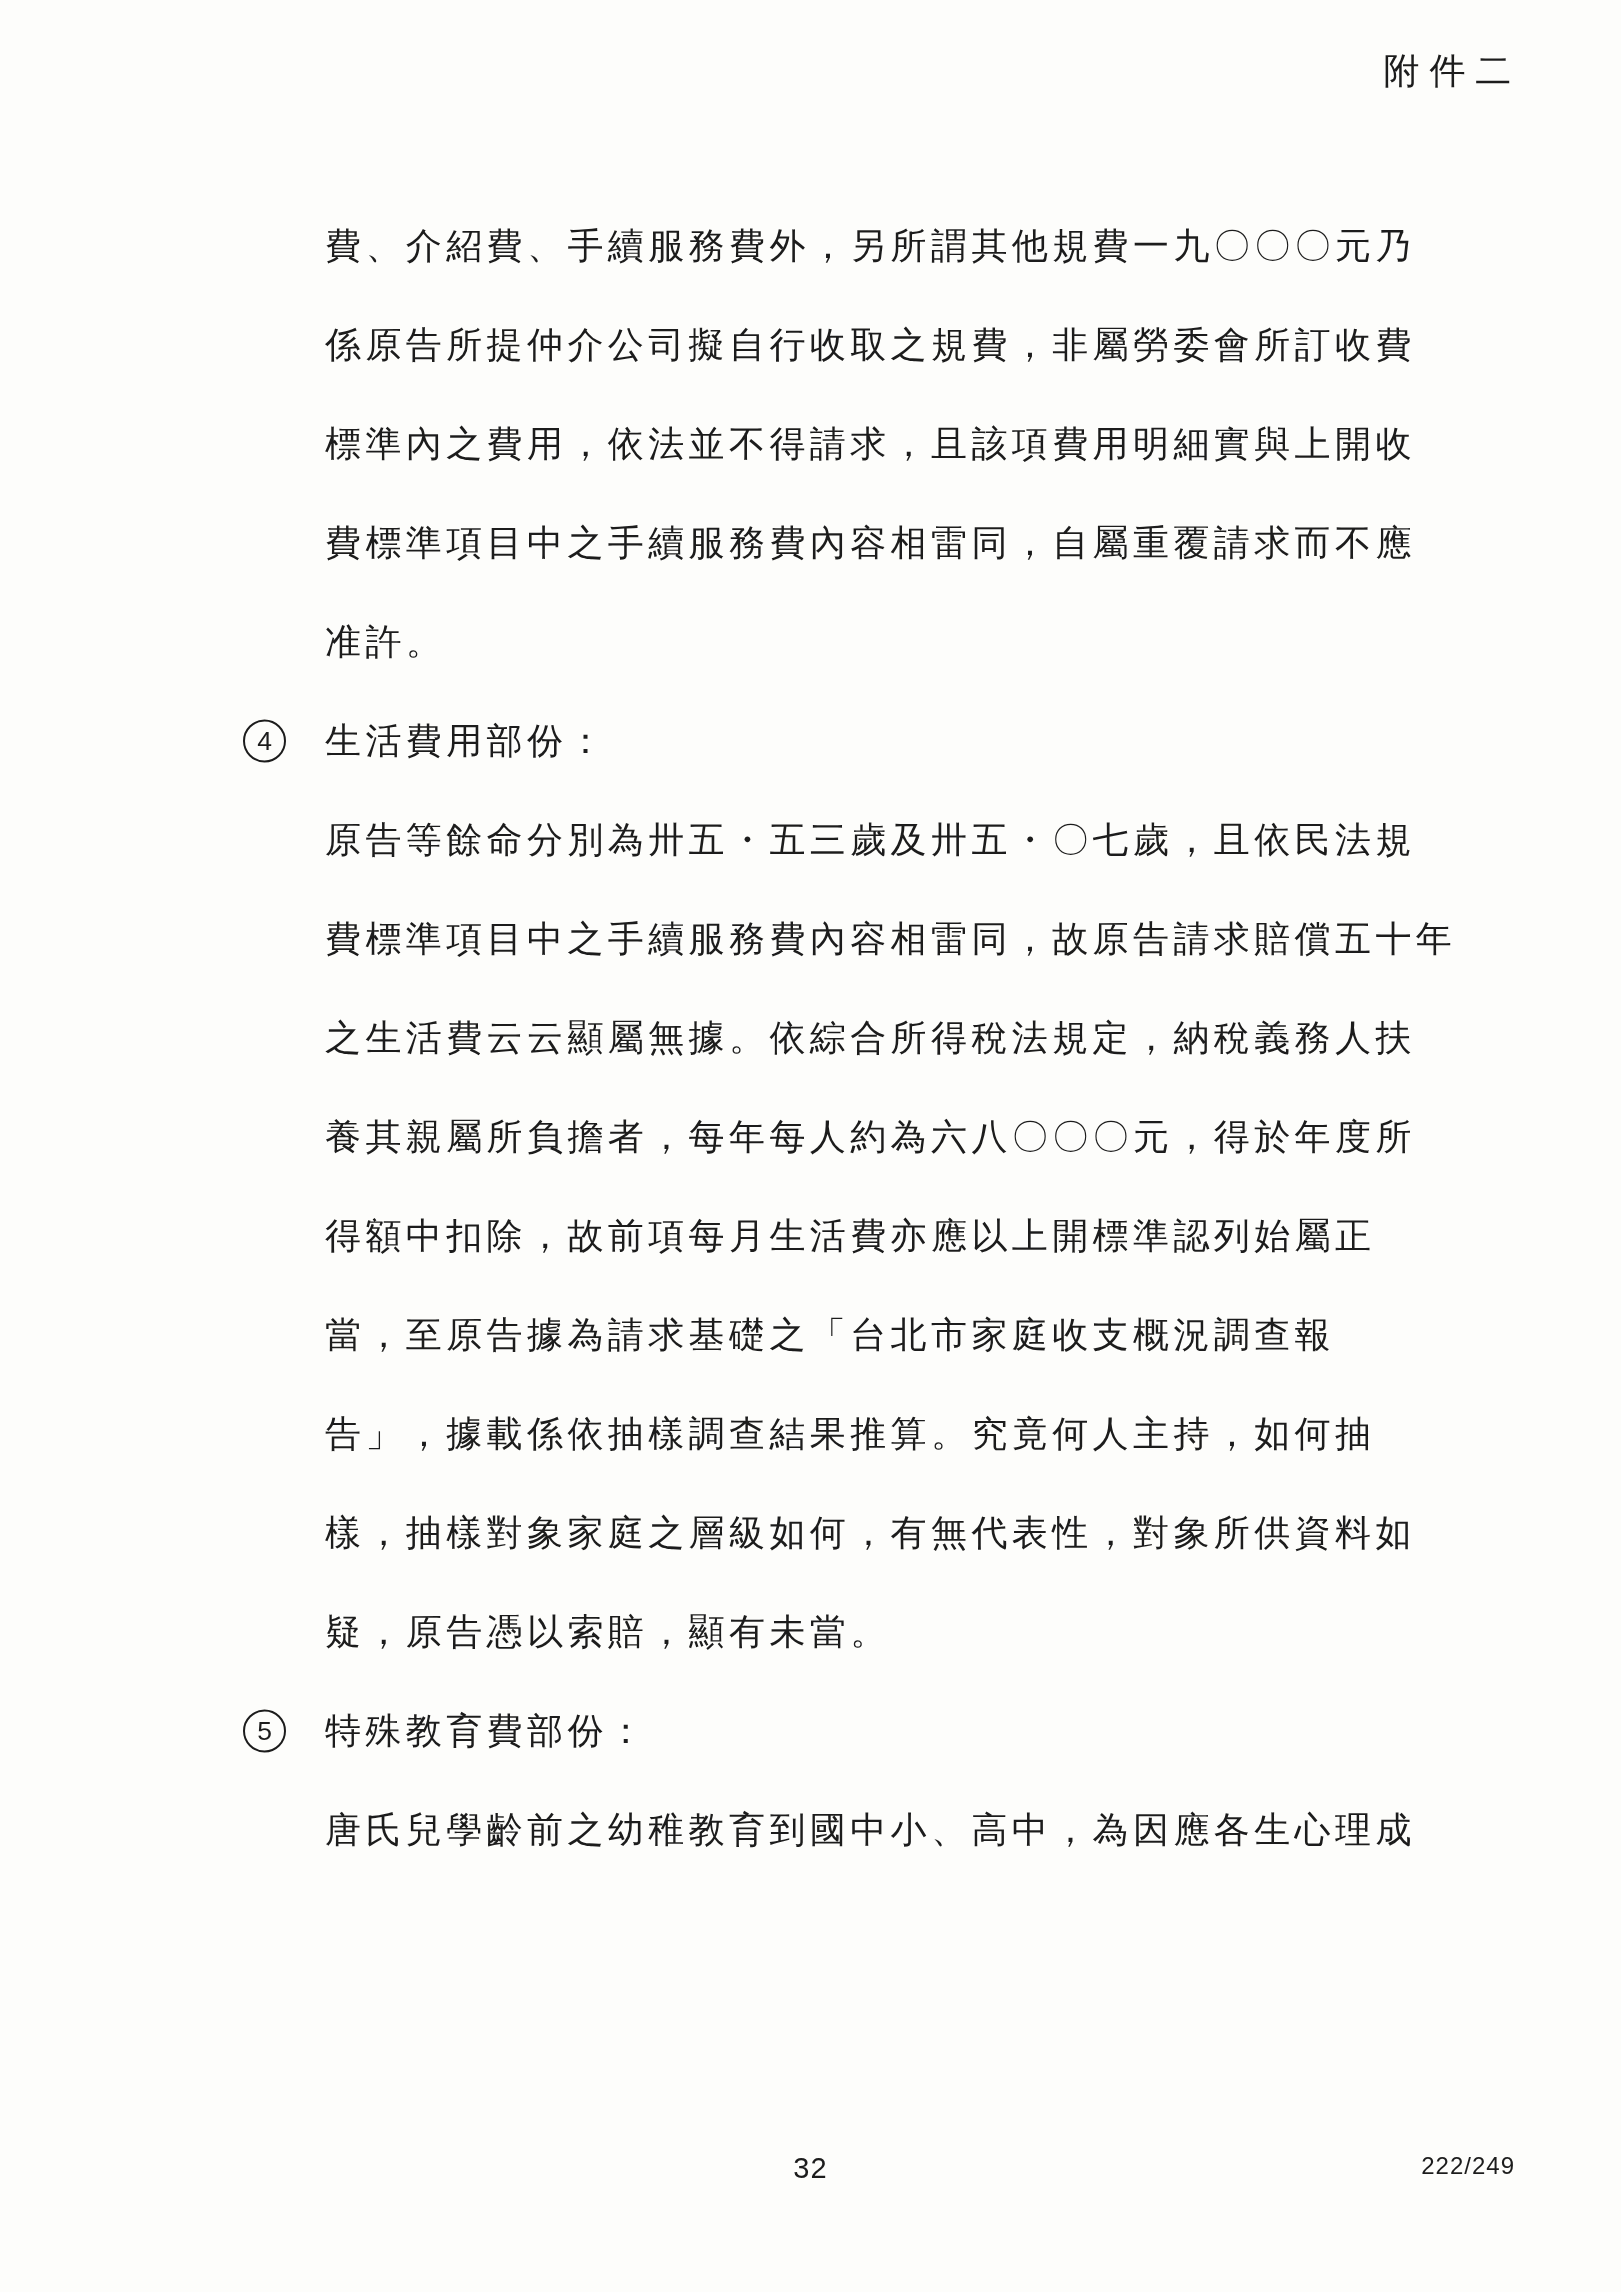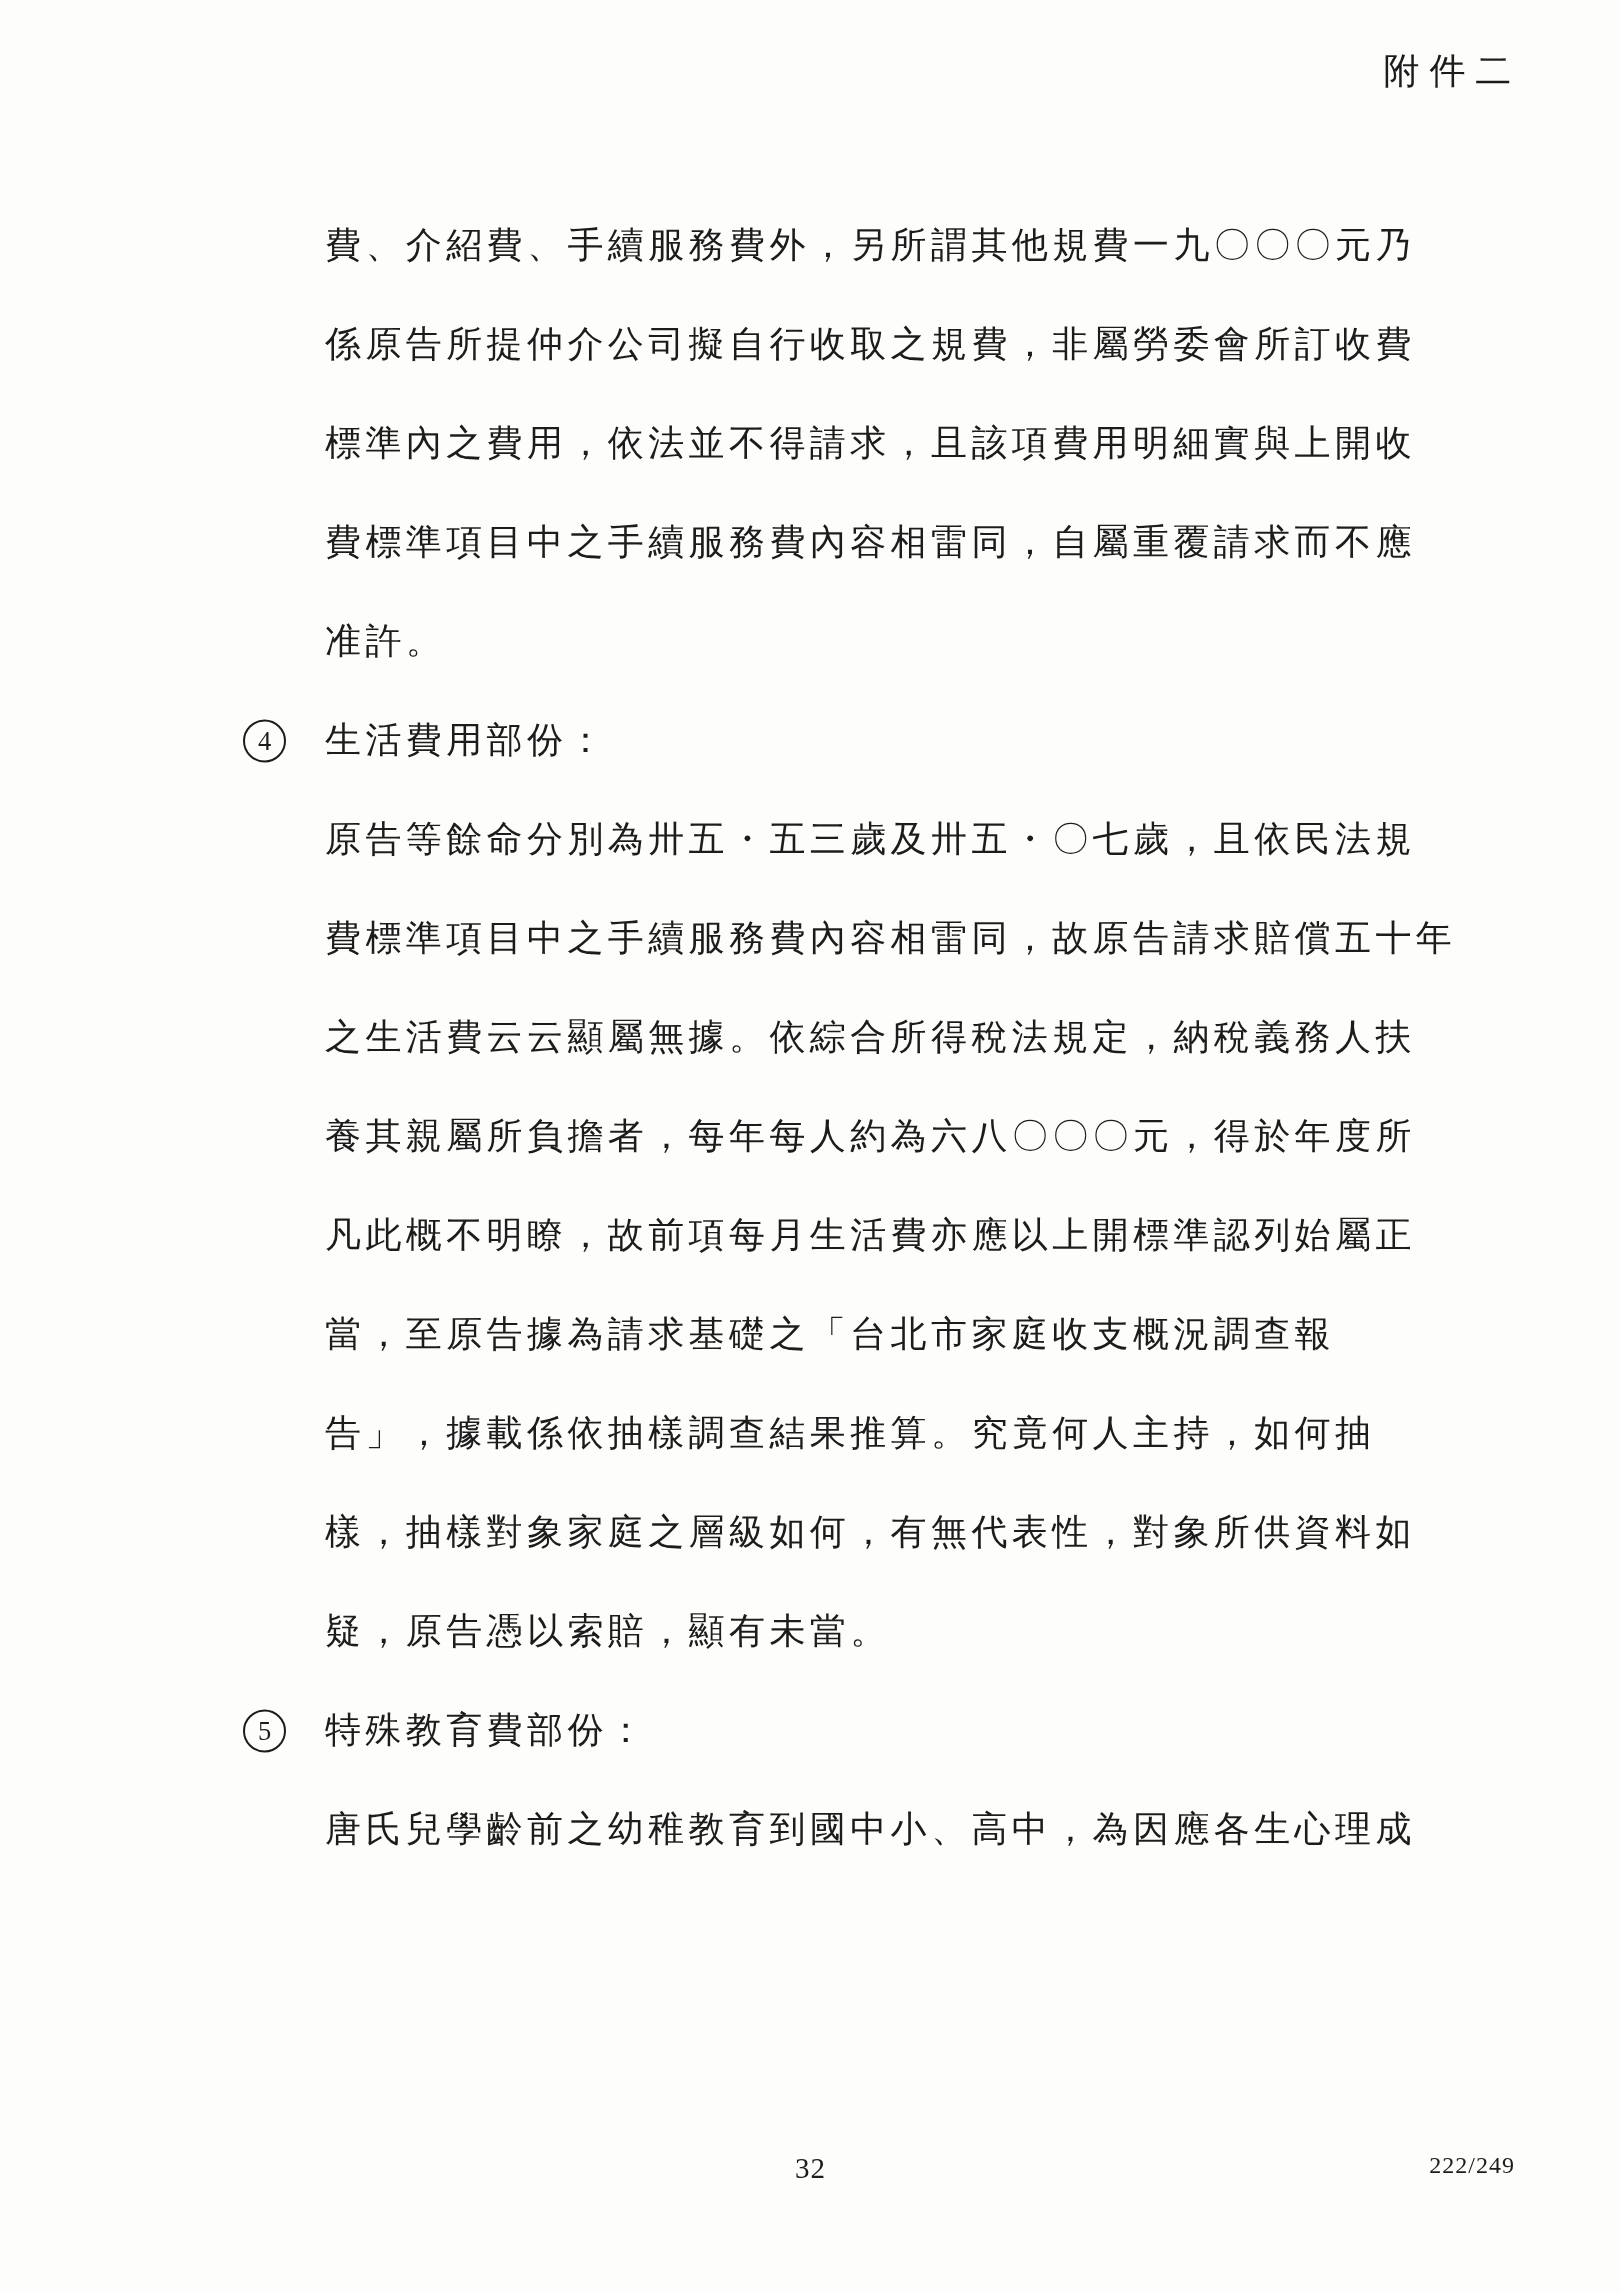--- a/index.html
+++ b/index.html
@@ -6,21 +6,21 @@
     margin: 0;
     padding: 0;
     background: #6b6b6b;
   }
   .page {
     position: relative;
     width: 1621px;
     height: 2293px;
     margin: 0 auto;
     background: #fdfdfb;
-    font-family: Liberation Serif, serif;
+    font-family: Liberation Sans, sans-serif;
     color: #1c1c1c;
     overflow: hidden;
     box-shadow: 0 0 11.8px rgba(0,0,0,0.4);
   }
   .corner-label {
     position: absolute;
     top: 47px;
     right: 100px;
     font-size: 36px;
     letter-spacing: 9.8px;
@@ -94,21 +94,21 @@
 
     <div class="item">
       <div class="line item-title-line">
         <span class="marker-circle">4</span>
         <span>生活費用部份：</span>
       </div>
       <div class="line">原告等餘命分別為卅五・五三歲及卅五・〇七歲，且依民法規</div>
       <div class="line">費標準項目中之手續服務費內容相雷同，故原告請求賠償五十年</div>
       <div class="line">之生活費云云顯屬無據。依綜合所得稅法規定，納稅義務人扶</div>
       <div class="line">養其親屬所負擔者，每年每人約為六八〇〇〇元，得於年度所</div>
-      <div class="line">凡此概不明瞭，故前項每月生活費亦應以上開標準認列始屬正</div>
+      <div class="line">得額中扣除，故前項每月生活費亦應以上開標準認列始屬正</div>
       <div class="line">當，至原告據為請求基礎之「台北市家庭收支概況調查報</div>
       <div class="line">告」，據載係依抽樣調查結果推算。究竟何人主持，如何抽</div>
       <div class="line">樣，抽樣對象家庭之層級如何，有無代表性，對象所供資料如</div>
       <div class="line">疑，原告憑以索賠，顯有未當。</div>
     </div>
 
     <div class="item">
       <div class="line item-title-line">
         <span class="marker-circle">5</span>
         <span>特殊教育費部份：</span>

